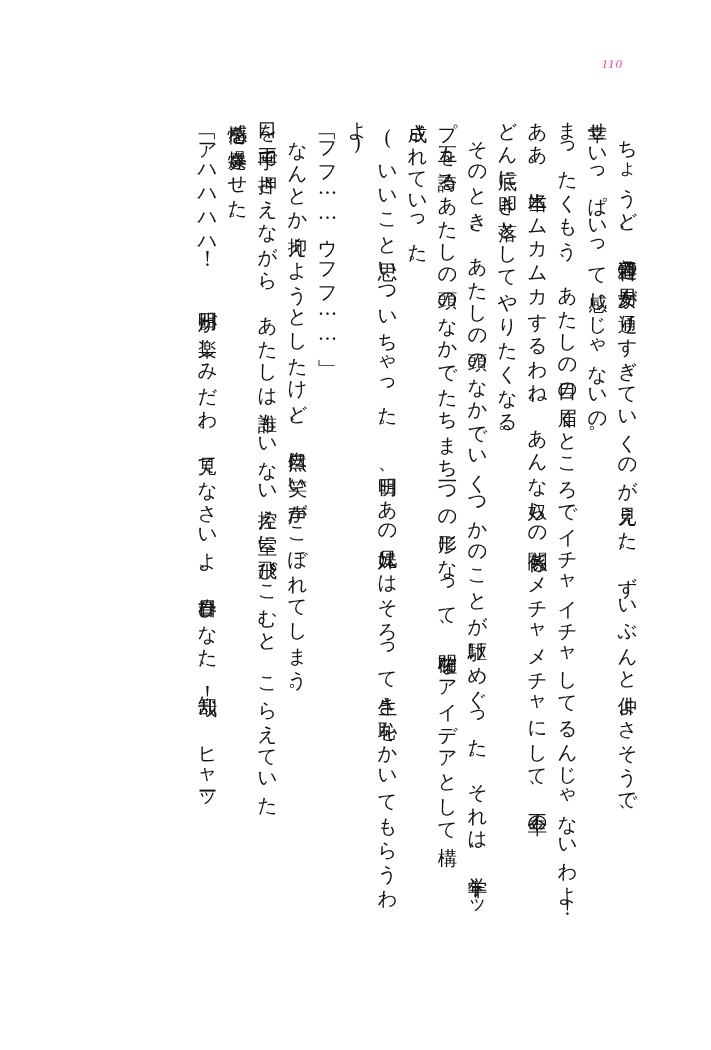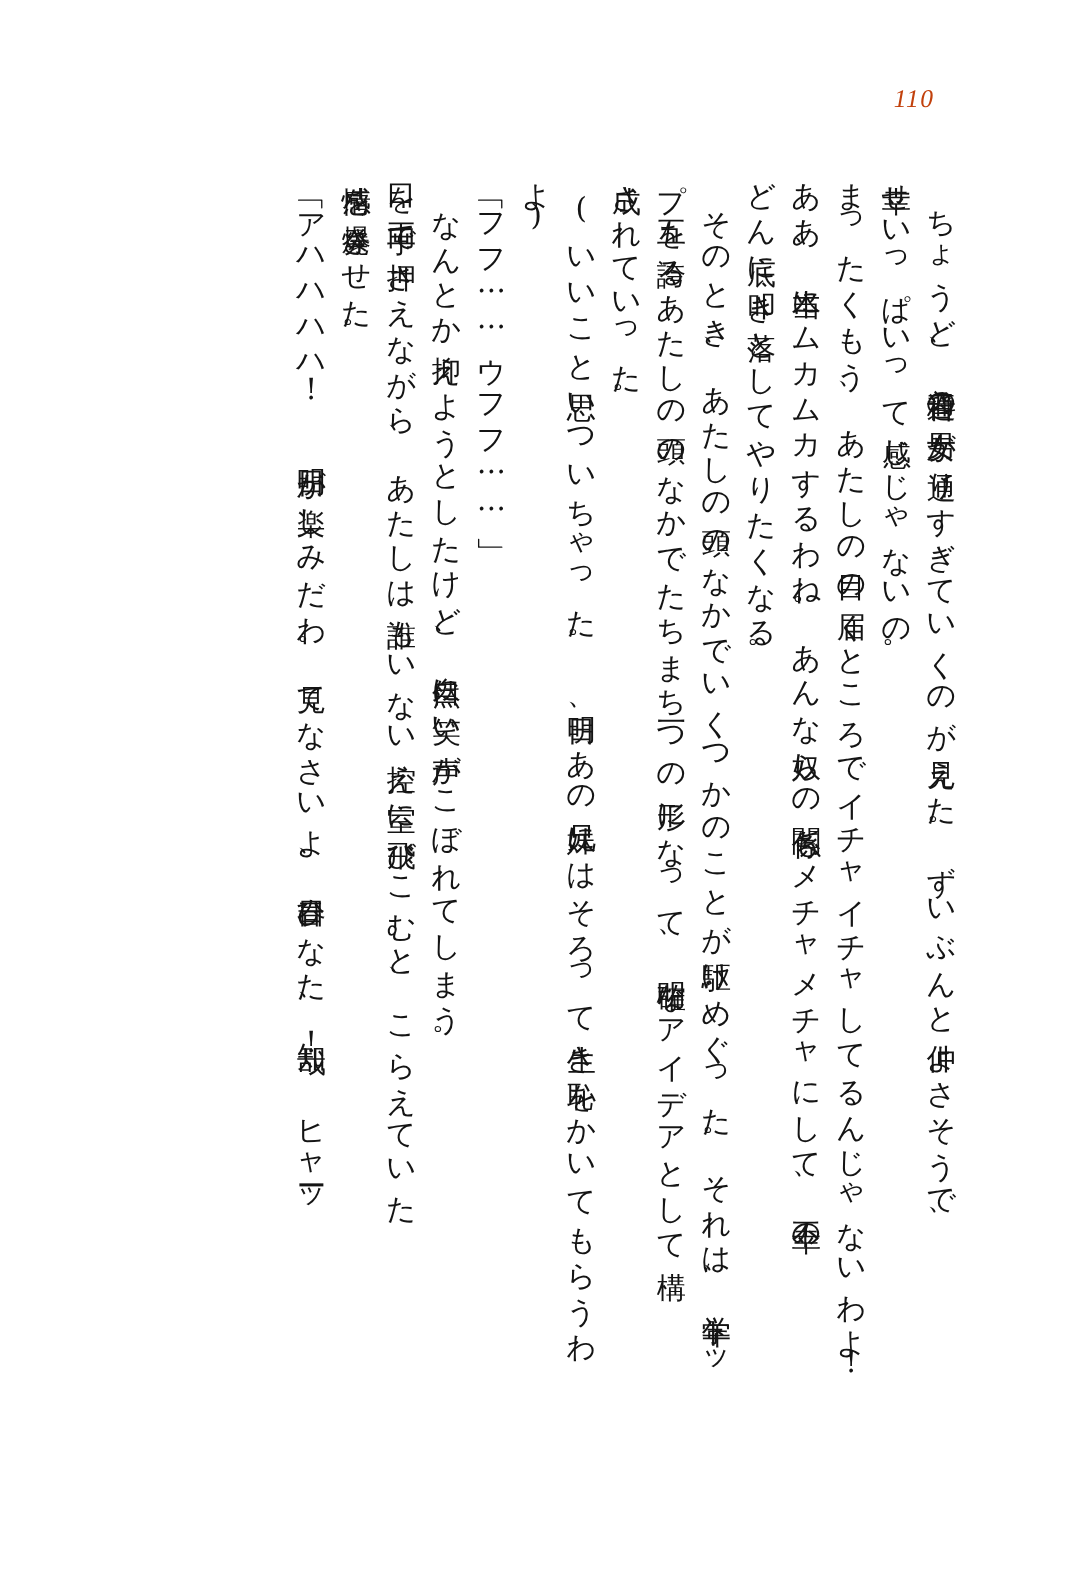--- a/index.html
+++ b/index.html
@@ -22,23 +22,23 @@
     background: #ffffff;
   }
 
   
   #page-number {
     position: absolute;
     top: 56px;
     right: 88px;
     font-family: "Liberation Serif", "DejaVu Serif", serif;
     font-style: italic;
-    font-size: 17px;
+    font-size: 13px;
     letter-spacing: 1px;
-    color: #c2410c;
+    color: #ec4899;
   }
 
   
   #text-block {
     position: absolute;
     top: 108px;
     right: 74px;
     width: 560px;
     height: 860px;
     display: flex;

